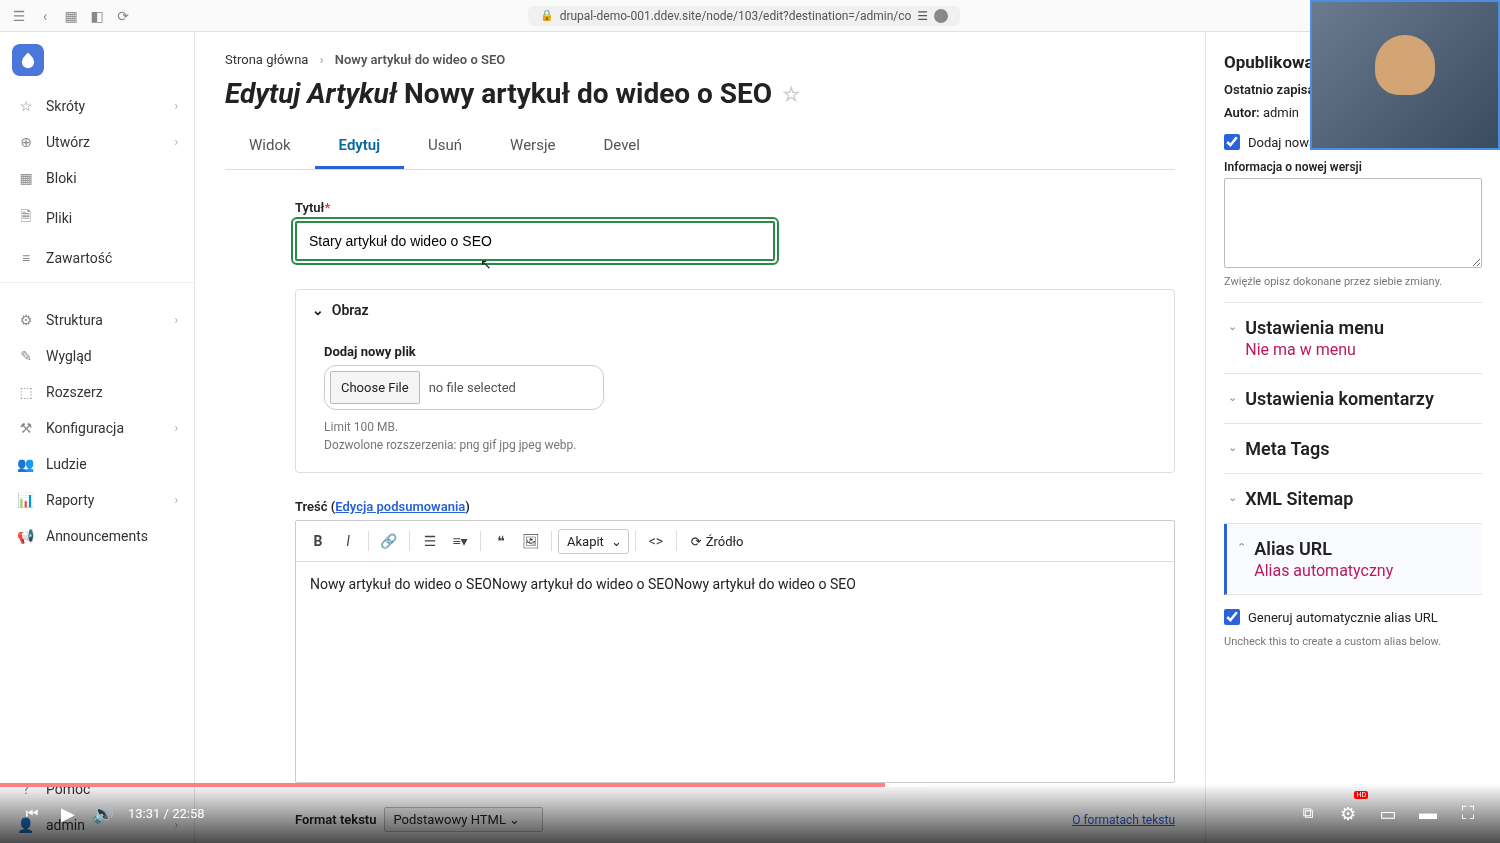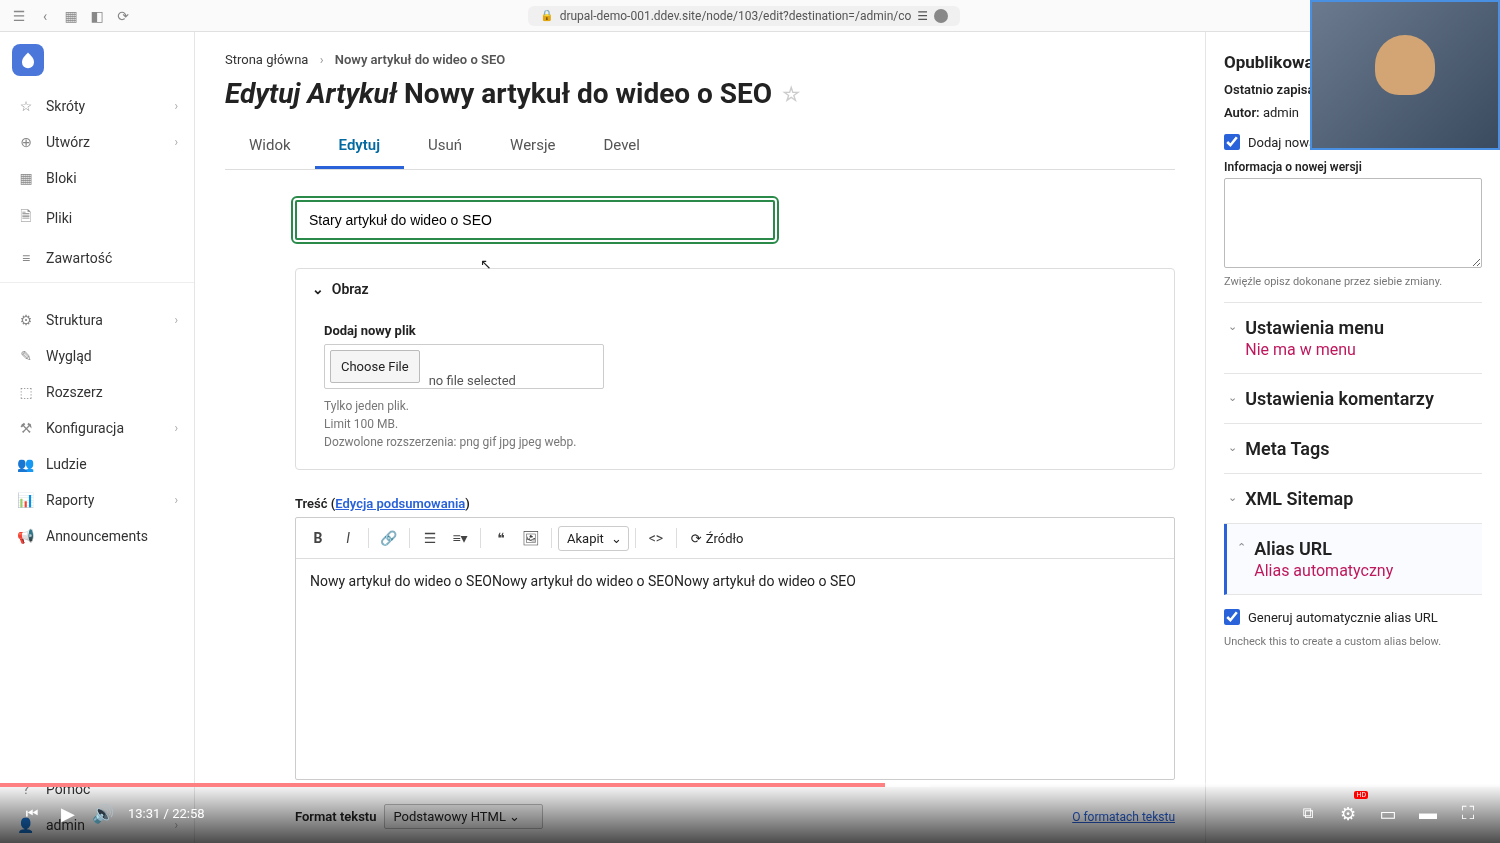--- a/index.html
+++ b/index.html
@@ -39,21 +39,21 @@
 .tab.active { color: #0369a1; border-bottom-color: #2962d9; font-weight: 600; }
 
 .form-area { padding: 30px 0 0 70px; max-width: 1040px; }
 .field-label { font-size: 13px; font-weight: 600; margin-bottom: 6px; }
 .req { color: #d33; }
 .title-input { width: 480px; padding: 10px 12px; font-size: 14px; border: 2px solid #2a8a4a; border-radius: 2px; outline: 2px solid #2a8a4a; outline-offset: 2px; }
 
 .fieldset { border: 1px solid #ddd; border-radius: 4px; margin-top: 28px; background: #fff; }
 .fieldset-head { padding: 12px 16px; font-size: 14px; font-weight: 600; display: flex; align-items: center; gap: 8px; cursor: pointer; }
 .fieldset-body { padding: 14px 28px 18px 28px; }
-.file-row { display: flex; align-items: flex-end; border: 1px solid #ccc; width: 280px; border-radius: 2px; margin-top: 6px; }
+.file-row { display: flex; align-items: center; border: 1px solid #ccc; width: 280px; border-radius: 12px; margin-top: 6px; }
 .file-btn { padding: 8px 10px; border: 1px solid #bbb; background: #f5f5f5; font-size: 13px; margin: 5px; border-radius: 2px; cursor: pointer; }
 .file-txt { font-size: 13px; color: #555; padding-left: 4px; }
 .hint { font-size: 12px; color: #777; margin-top: 8px; line-height: 1.5; }
 
 .body-label { margin-top: 26px; font-size: 13px; font-weight: 600; }
 .body-label a { color: #2962d9; text-decoration: underline; }
 .editor-box { border: 1px solid #ccc; border-radius: 2px; margin-top: 6px; }
 .toolbar { display: flex; align-items: center; padding: 6px 8px; border-bottom: 1px solid #ddd; gap: 2px; }
 .tbtn { width: 28px; height: 28px; display: flex; align-items: center; justify-content: center; font-size: 14px; color: #444; cursor: pointer; border-radius: 3px; }
 .tsep { width: 1px; height: 20px; background: #ddd; margin: 0 4px; }
@@ -218,35 +218,37 @@
       </h1>
       <div class="tabs" id="tabs-row">
           <div class="tab">Widok</div>
           <div class="tab active">Edytuj</div>
           <div class="tab">Usuń</div>
           <div class="tab">Wersje</div>
           <div class="tab">Devel</div>
         </div>
 
       <div class="form-area">
+        <div class="field-label">
+          <span>Tytuł</span><span class="req">*</span>
+        </div>
         <input class="title-input" value="Stary artykuł do wideo o SEO" style="">
 
         <div class="fieldset">
           <div class="fieldset-head">
             <span>⌄</span>
             <span>Obraz</span>
           </div>
           <div class="fieldset-body">
             <div class="field-label" style="font-weight:700">Dodaj nowy plik</div>
             <div class="file-row">
               <span class="file-btn">Choose File</span>
               <span class="file-txt">no file selected</span>
             </div>
             <div class="hint">
-              <div>Tylko jeden plik.</div>
               <div>Limit 100 MB.</div>
               <div>Dozwolone rozszerzenia: png gif jpg jpeg webp.</div>
             </div>
           </div>
         </div>
 
         <div class="body-label">
           <span>Treść (</span><a href="#">Edycja podsumowania</a><span>)</span>
         </div>
         <div class="editor-box">

